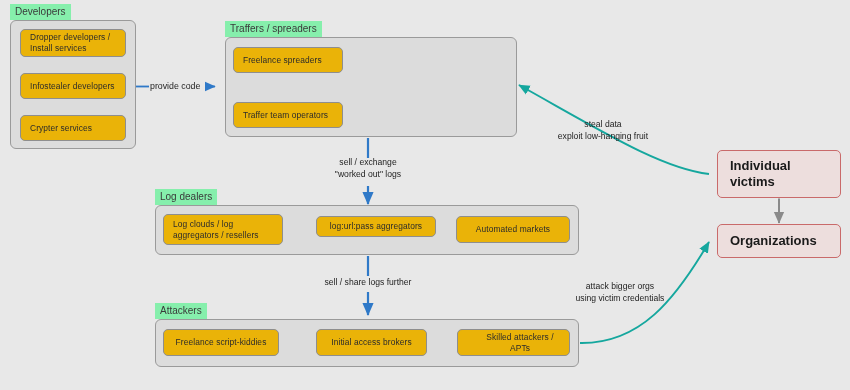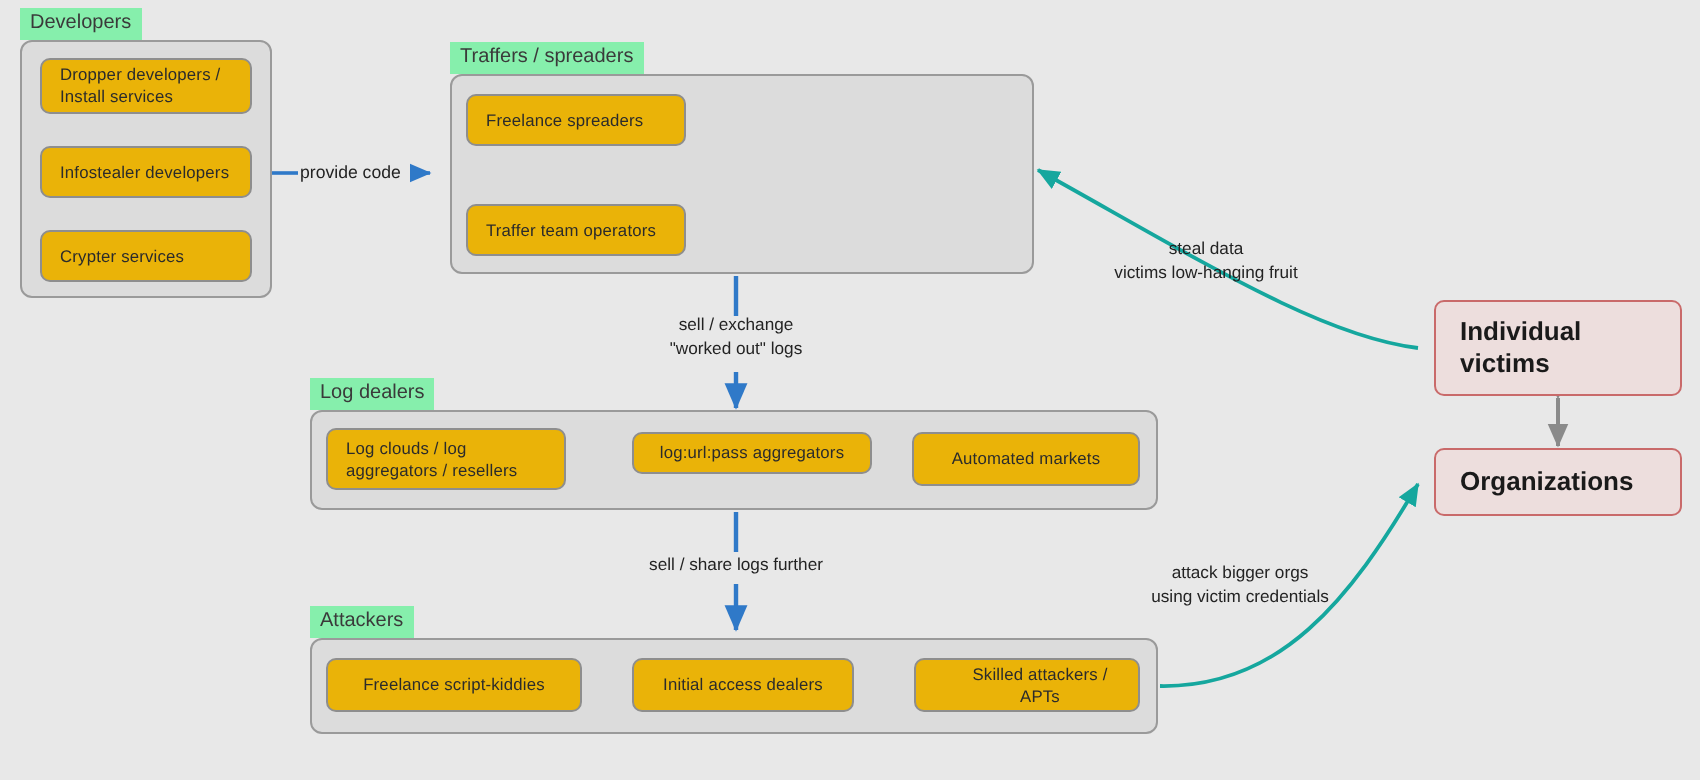--- a/index.html
+++ b/index.html
@@ -160,27 +160,27 @@
   <div class="node" style="left:163px;top:214px;width:120px;height:31px;white-space:pre-line;">Log clouds / log
 aggregators / resellers</div>
   <div class="node center" style="left:316px;top:216px;width:120px;height:21px;">log:url:pass aggregators</div>
   <div class="node center" style="left:456px;top:216px;width:114px;height:27px;">Automated markets</div>
 
   <div class="elabel c" style="left:300px;top:277px;width:136px;">sell / share logs further</div>
 
   <div class="group-label" style="left:155px;top:303px;">Attackers</div>
   <div class="group" style="left:155px;top:319px;width:424px;height:48px;"></div>
 
-  <div class="node center" style="left:163px;top:329px;width:128px;height:27px;">Freelance script-kiddies</div>
-  <div class="node center" style="left:316px;top:329px;width:111px;height:27px;">Initial access dealers</div>
+  <div class="node center" style="left:163px;top:329px;width:116px;height:27px;">Freelance script-kiddies</div>
+  <div class="node center" style="left:316px;top:329px;width:111px;height:27px;">Initial access brokers</div>
   <div class="node center" style="left:457px;top:329px;width:113px;height:27px;padding-left:22px;">Skilled attackers / APTs</div>
 
   <div class="victim" style="left:717px;top:150px;width:124px;height:48px;white-space:pre-line;">Individual
 victims</div>
   <div class="victim" style="left:717px;top:224px;width:124px;height:34px;">Organizations</div>
 
   <div class="elabel c" style="left:528px;top:119px;width:150px;">steal data</div>
-  <div class="elabel c" style="left:528px;top:131px;width:150px;">victims low-hanging fruit</div>
+  <div class="elabel c" style="left:528px;top:131px;width:150px;">exploit low-hanging fruit</div>
 
   <div class="elabel c" style="left:530px;top:281px;width:180px;">attack bigger orgs</div>
   <div class="elabel c" style="left:530px;top:293px;width:180px;">using victim credentials</div>
 
 </div>
 
 </body></html>

